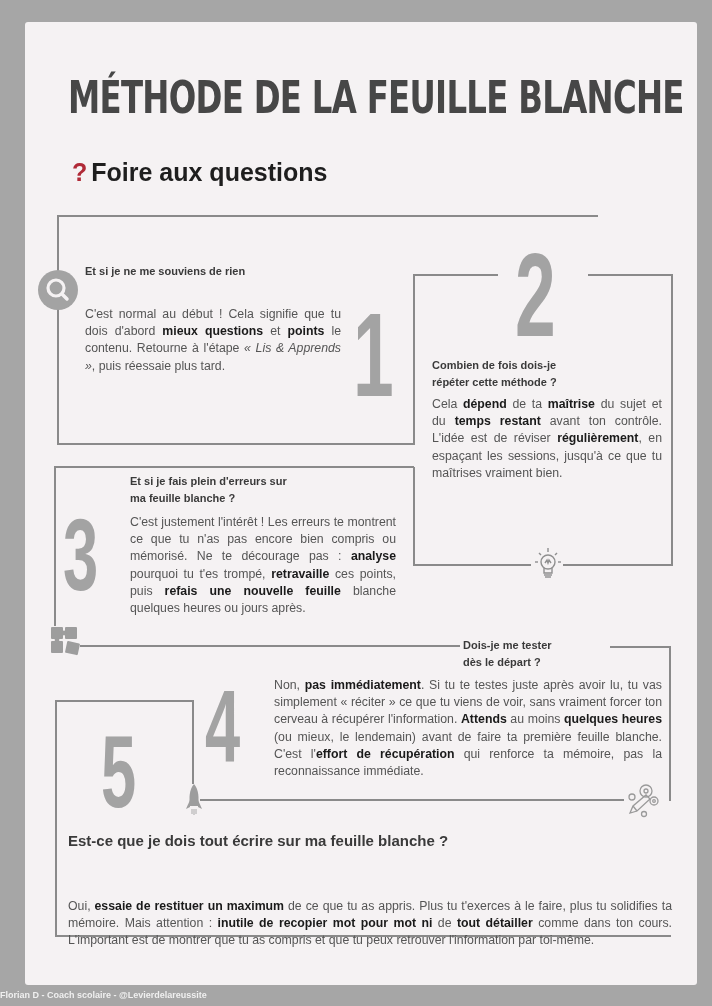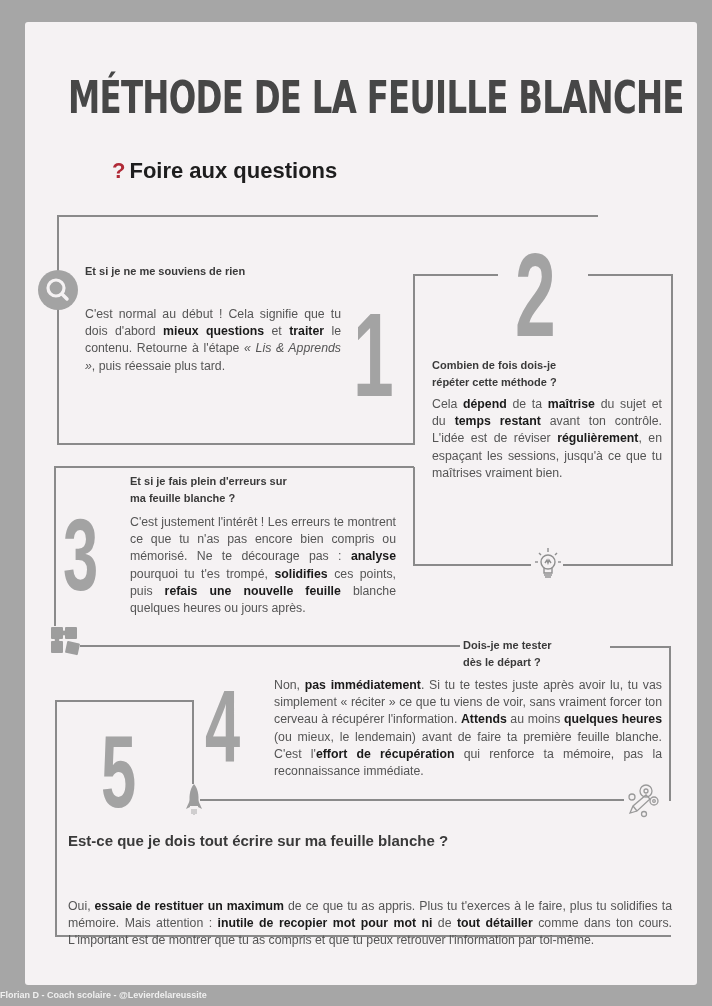--- a/index.html
+++ b/index.html
@@ -1,19 +1,19 @@
 <!DOCTYPE html>
 <html><head>
 <meta charset="utf-8">
 <style>
   html,body{margin:0;padding:0;}
   body{width:712px;height:1006px;background:#a6a6a6;position:relative;overflow:hidden;font-family:"Liberation Sans",sans-serif;color:#444;}
   .sheet{position:absolute;left:25px;top:22px;width:672px;height:963px;background:#f5f2f3;border-radius:3px;}
   .title{position:absolute;left:68px;top:70px;width:600px;font-family:"DejaVu Sans",sans-serif;font-size:45px;font-weight:bold;color:#474747;letter-spacing:-1px;transform:scaleX(0.72);transform-origin:left top;white-space:nowrap;line-height:56px;}
-  .faq{position:absolute;left:72px;top:158px;font-size:22px;font-weight:bold;color:#1e1e1e;margin-left:40px;}
+  .faq{position:absolute;left:72px;top:158px;font-size:25px;font-weight:bold;color:#1e1e1e;}
   .faq .q{color:#b02a37;margin-right:4px;}
   .line{position:absolute;background:#8a8a8a;}
   .h{height:2px;}
   .v{width:2px;}
   .big{position:absolute;font-family:"Liberation Sans",sans-serif;font-weight:bold;color:#a3a3a3;transform:scaleX(0.62);transform-origin:left top;line-height:1;}
   .qt{position:absolute;font-size:11px;font-weight:bold;color:#3a3a3a;line-height:17px;}
   .txt{position:absolute;font-size:12.3px;line-height:17.2px;color:#555;text-align:justify;}
   .txt b{color:#1a1a1a;}
   .footer{position:absolute;left:0;top:985px;width:712px;font-size:9px;font-weight:bold;color:#f0f0f0;line-height:21px;}
   .icon{position:absolute;}
@@ -37,21 +37,21 @@
     <svg width="40" height="40" viewBox="0 0 40 40">
         <circle cx="18" cy="18" r="8" fill="none" stroke="#f5f2f3" stroke-width="3.2"></circle>
         <line x1="24" y1="24" x2="29" y2="29" stroke="#f5f2f3" stroke-width="3.5" stroke-linecap="round"></line>
       </svg>
   </div>
   <div class="big" style="left:353px;top:296px;font-size:118px;">1</div>
   <div class="qt" style="left:85px;top:263px;width:270px;">
     <div>Et si je ne me souviens de rien</div>
   </div>
   <div class="txt" style="left:85px;top:306px;width:256px;">
-    <span>C'est normal au début ! Cela signifie que tu dois d'abord </span><b>mieux questions</b><span> et </span><b>traiter</b><span> le contenu. Retourne à l'étape </span><i>« Lis &amp; Apprends »</i><span>, puis réessaie plus tard.</span>
+    <span>C'est normal au début ! Cela signifie que tu dois d'abord </span><b>mieux questions</b><span> et </span><b>points</b><span> le contenu. Retourne à l'étape </span><i>« Lis &amp; Apprends »</i><span>, puis réessaie plus tard.</span>
   </div>
 </div>
 
 <div>
   <div class="line h" style="left:413px;top:274px;width:85px;"></div>
   <div class="line h" style="left:588px;top:274px;width:85px;"></div>
   <div class="line v" style="left:671px;top:274px;height:292px;"></div>
   <div class="line v" style="left:413px;top:274px;height:171px;"></div>
   <div class="line v" style="left:413px;top:467px;height:99px;"></div>
   <div class="line h" style="left:413px;top:564px;width:118px;"></div>
@@ -83,21 +83,21 @@
 <div>
   <div class="line h" style="left:54px;top:466px;width:360px;"></div>
   <div class="line v" style="left:54px;top:466px;height:160px;"></div>
   <div class="line h" style="left:80px;top:645px;width:380px;"></div>
   <div class="big" style="left:63px;top:504px;font-size:102px;">3</div>
   <div class="qt" style="left:130px;top:473px;width:270px;">
     <div>Et si je fais plein d'erreurs sur</div>
       <div>ma feuille blanche ?</div>
   </div>
   <div class="txt" style="left:130px;top:514px;width:266px;">
-    <span>C'est justement l'intérêt ! Les erreurs te montrent ce que tu n'as pas encore bien compris ou mémorisé. Ne te décourage pas : </span><b>analyse</b><span> pourquoi tu t'es trompé, </span><b>solidifies</b><span> ces points, puis </span><b>refais une nouvelle feuille</b><span> blanche quelques heures ou jours après.</span>
+    <span>C'est justement l'intérêt ! Les erreurs te montrent ce que tu n'as pas encore bien compris ou mémorisé. Ne te décourage pas : </span><b>analyse</b><span> pourquoi tu t'es trompé, </span><b>retravaille</b><span> ces points, puis </span><b>refais une nouvelle feuille</b><span> blanche quelques heures ou jours après.</span>
   </div>
   <div class="icon" style="left:49px;top:624px;width:34px;height:34px;">
     <svg width="34" height="34" viewBox="0 0 34 34" fill="#9d9d9d">
       <rect x="2" y="3" width="12" height="12" rx="1"></rect>
       <rect x="16" y="3" width="12" height="12" rx="1"></rect>
       <rect x="2" y="17" width="12" height="12" rx="1"></rect>
       <rect x="17" y="18" width="13" height="12" rx="1" transform="rotate(12 23 24)"></rect>
       <circle cx="15" cy="9" r="2.4"></circle>
       <circle cx="8" cy="16" r="2.4"></circle>
     </svg>

